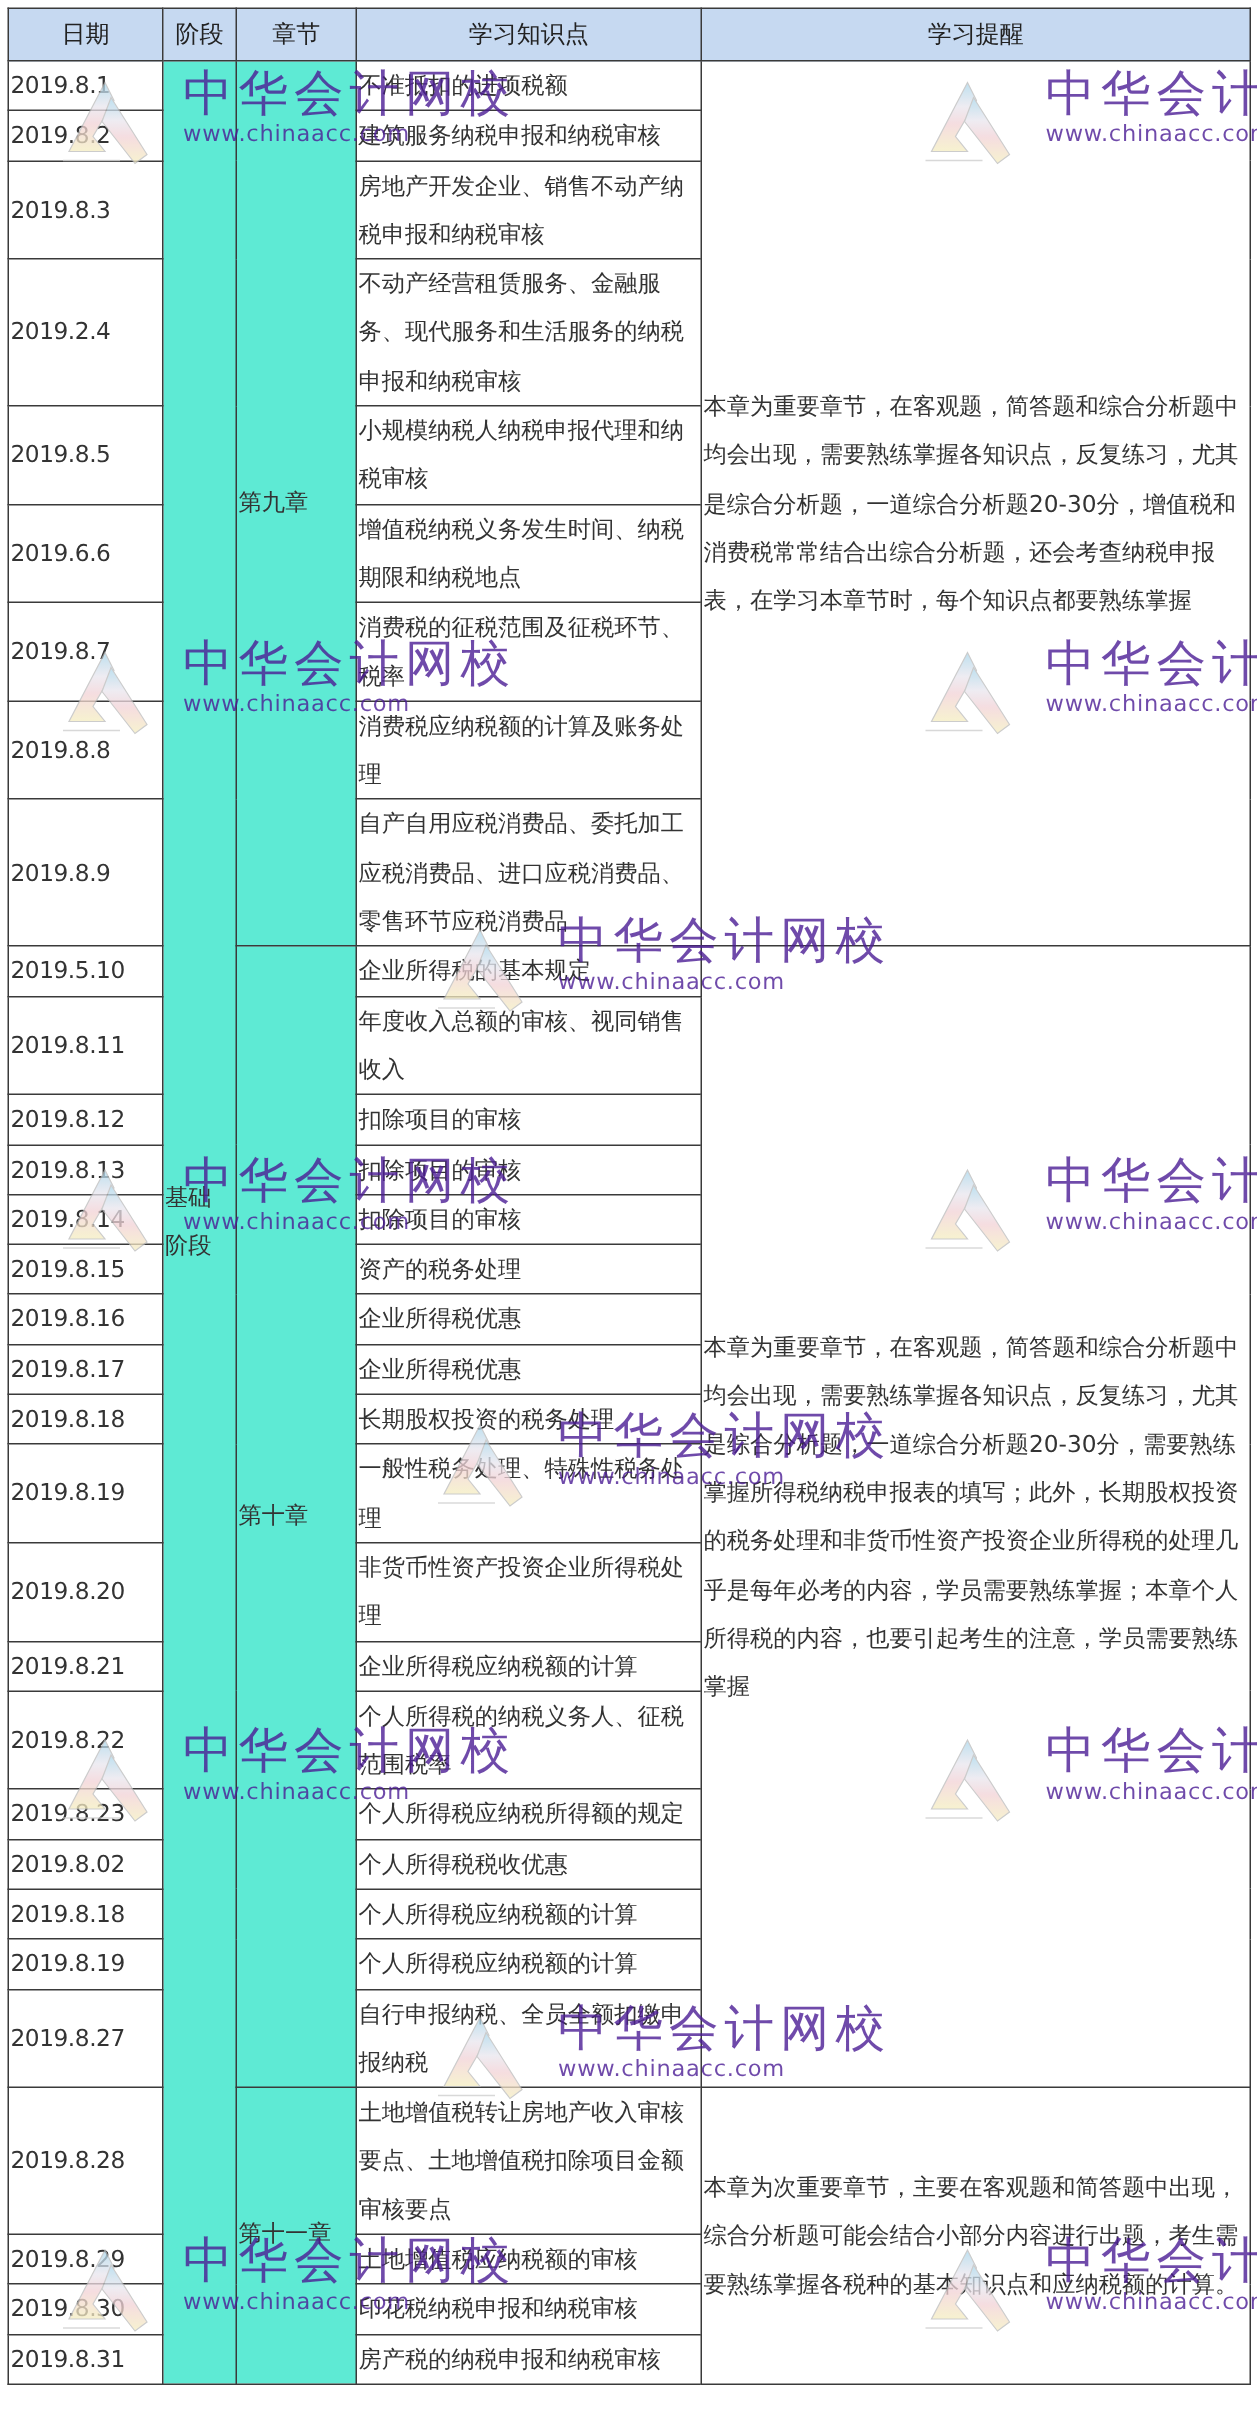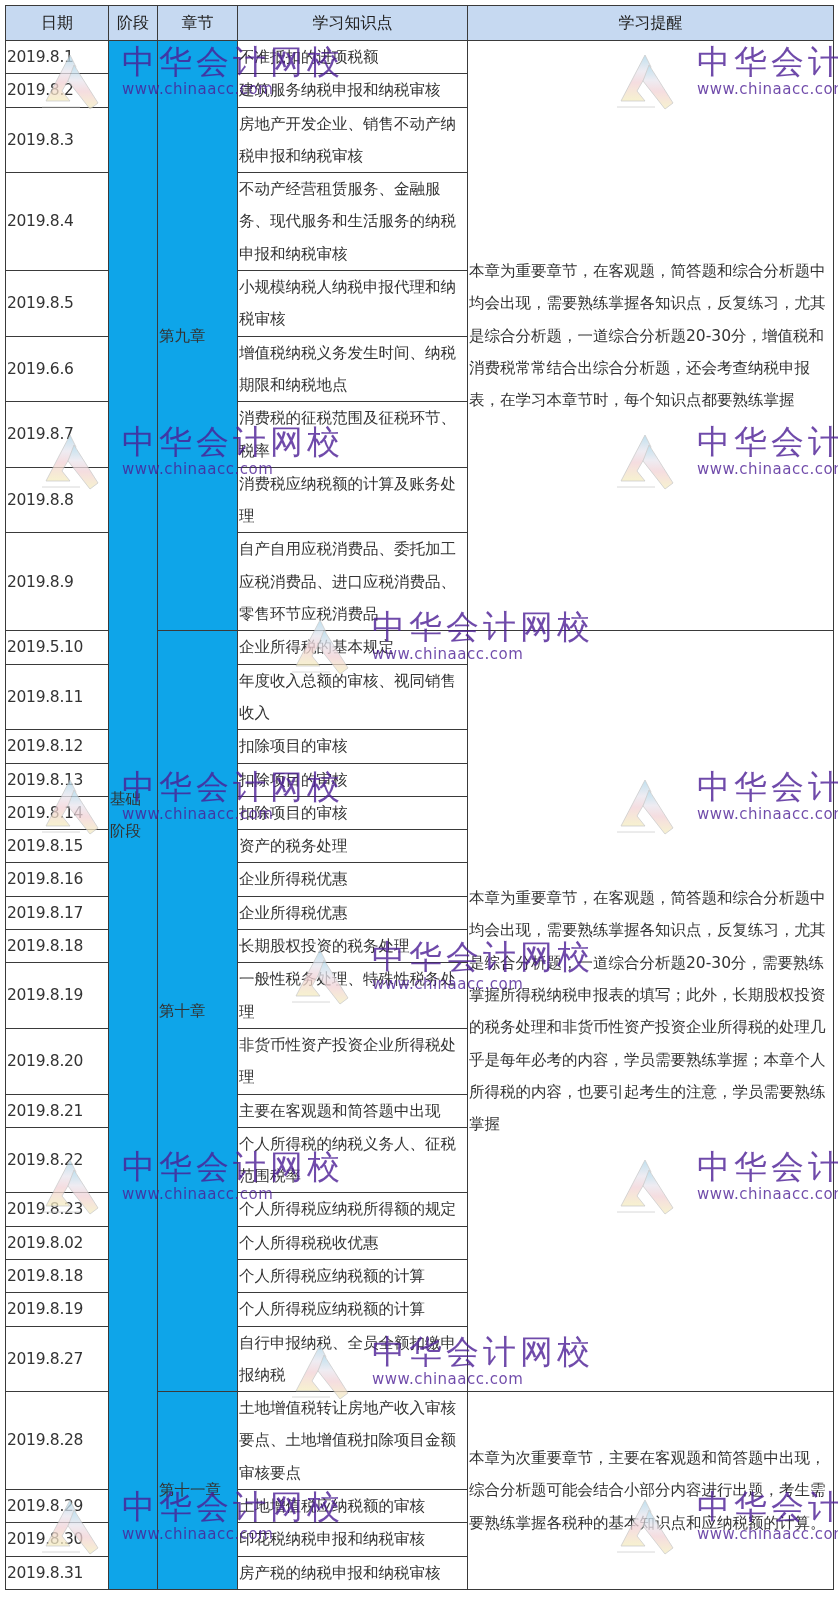--- a/index.html
+++ b/index.html
@@ -6,21 +6,21 @@
   body { width:838px; height:1620px; position:relative; overflow:hidden;
          font-family:"DejaVu Sans","Liberation Sans",sans-serif; color:#333; }
   .wrap { position:absolute; left:5px; top:5px; width:828px; }
   table { border-collapse:collapse; width:828px; table-layout:fixed; font-size:15.5px; }
   col.c-date { width:103px; } col.c-stage { width:49px; } col.c-ch { width:80px; }
   col.c-kp { width:230px; } col.c-rm { width:366px; }
   th, td { border:1.5px solid #3a3a3a; padding:0 1px; vertical-align:middle; text-align:left;
            line-height:32.3px; word-break:break-all; }
   th { background:#c6d9f1; font-weight:normal; text-align:center; height:34px; font-size:16px; color:#222; }
   td.date { white-space:nowrap; letter-spacing:-0.3px; }
-  td.stage, td.chapter { background:#0ea5e9;font-family:Liberation Serif, serif; }
+  td.stage, td.chapter { background:#5eead4;font-family:Liberation Serif, serif; }
   td.remark { padding-right:2px; }
   .wm { position:absolute; pointer-events:none; z-index:5; }
   .wm-text { color:#4c1d95; opacity:0.8; font-family:"DejaVu Sans","Liberation Sans",sans-serif; line-height:1; }
   .wm-cn { font-size:33px; letter-spacing:4px; }
   .wm-en { font-size:15px; letter-spacing:0.5px; margin-top:4px; }
 </style>
 </head>
 <body>
 
 <div class="wrap">
@@ -54,21 +54,21 @@
         </tr>
         <tr>
           <td class="date">2019.8.2</td>
           <td class="kp">建筑服务纳税申报和纳税审核</td>
         </tr>
         <tr>
           <td class="date">2019.8.3</td>
           <td class="kp">房地产开发企业、销售不动产纳税申报和纳税审核</td>
         </tr>
         <tr>
-          <td class="date">2019.8.4</td>
+          <td class="date">2019.2.4</td>
           <td class="kp">不动产经营租赁服务、金融服务、现代服务和生活服务的纳税申报和纳税审核</td>
         </tr>
         <tr>
           <td class="date">2019.8.5</td>
           <td class="kp">小规模纳税人纳税申报代理和纳税审核</td>
         </tr>
         <tr>
           <td class="date">2019.6.6</td>
           <td class="kp">增值税纳税义务发生时间、纳税期限和纳税地点</td>
         </tr>
@@ -125,21 +125,21 @@
         <tr>
           <td class="date">2019.8.19</td>
           <td class="kp">一般性税务处理、特殊性税务处理</td>
         </tr>
         <tr>
           <td class="date">2019.8.20</td>
           <td class="kp">非货币性资产投资企业所得税处理</td>
         </tr>
         <tr>
           <td class="date">2019.8.21</td>
-          <td class="kp">主要在客观题和简答题中出现</td>
+          <td class="kp">企业所得税应纳税额的计算</td>
         </tr>
         <tr>
           <td class="date">2019.8.22</td>
           <td class="kp">个人所得税的纳税义务人、征税范围税率</td>
         </tr>
         <tr>
           <td class="date">2019.8.23</td>
           <td class="kp">个人所得税应纳税所得额的规定</td>
         </tr>
         <tr>

